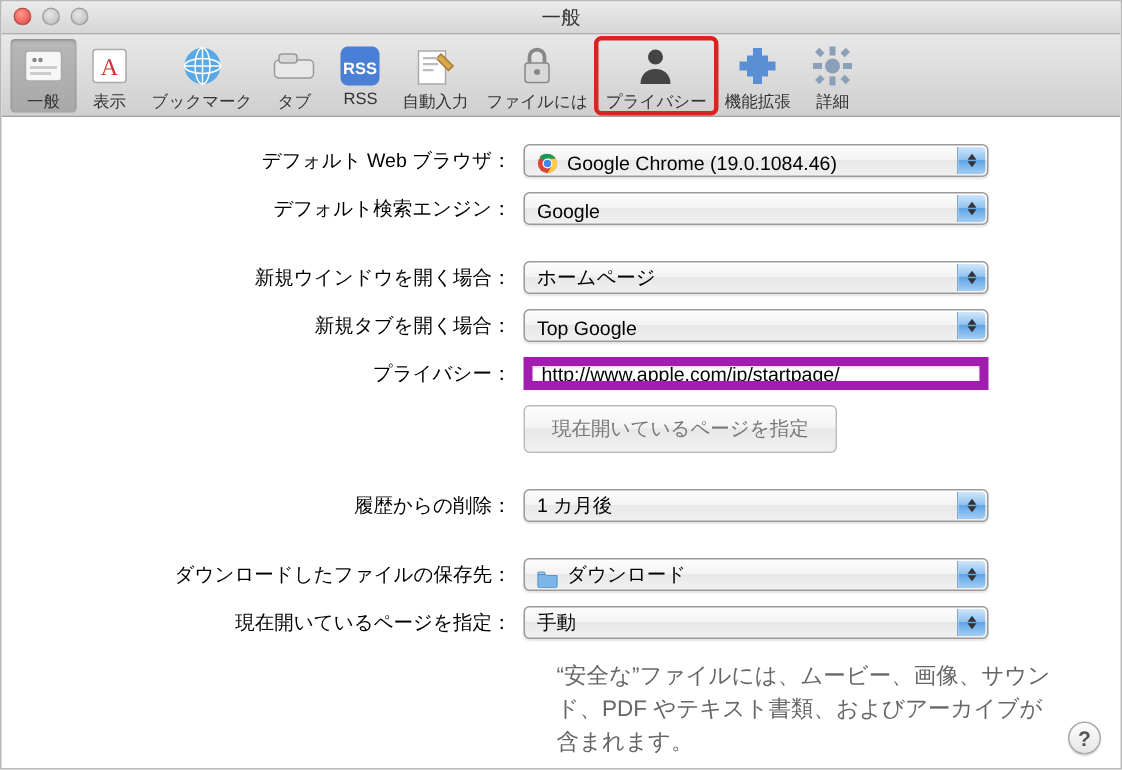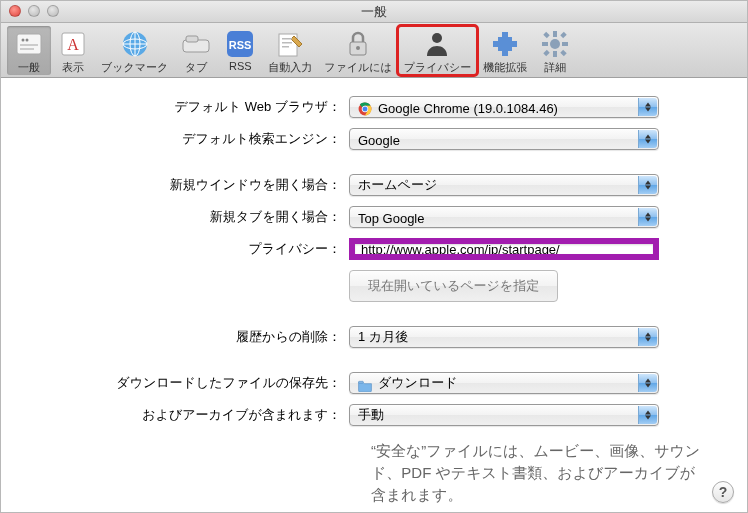--- a/index.html
+++ b/index.html
@@ -331,21 +331,21 @@
         <span>ダウンロード</span>
         <span class="arrows">
             <span class="up"></span>
             <span class="dn"></span>
           </span>
       </div>
     </div>
   </div>
 
   <div class="row">
-    <div class="lblcol">およびアーカイブが含まれます：</div>
+    <div class="lblcol">現在開いているページを指定：</div>
     <div class="valcol">
       <div class="aqua-select w-lg">
         <span>手動</span>
         <span class="arrows">
             <span class="up"></span>
             <span class="dn"></span>
           </span>
       </div>
     </div>
   </div>

